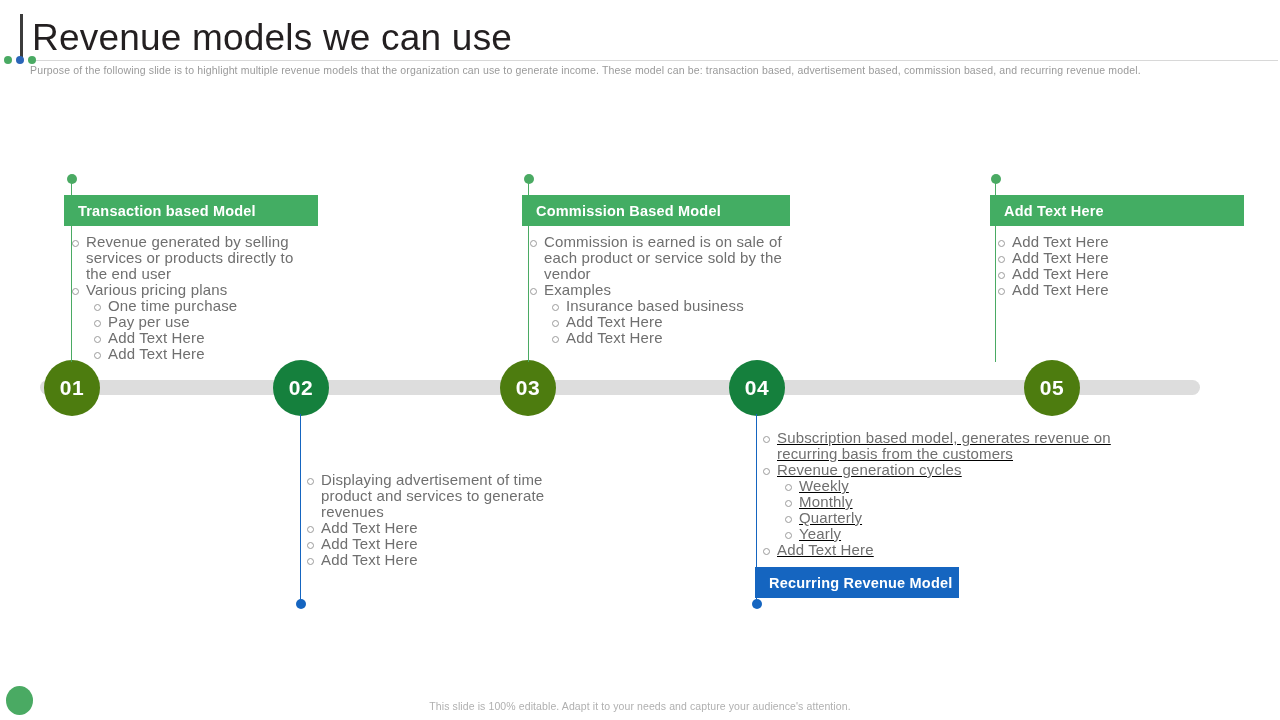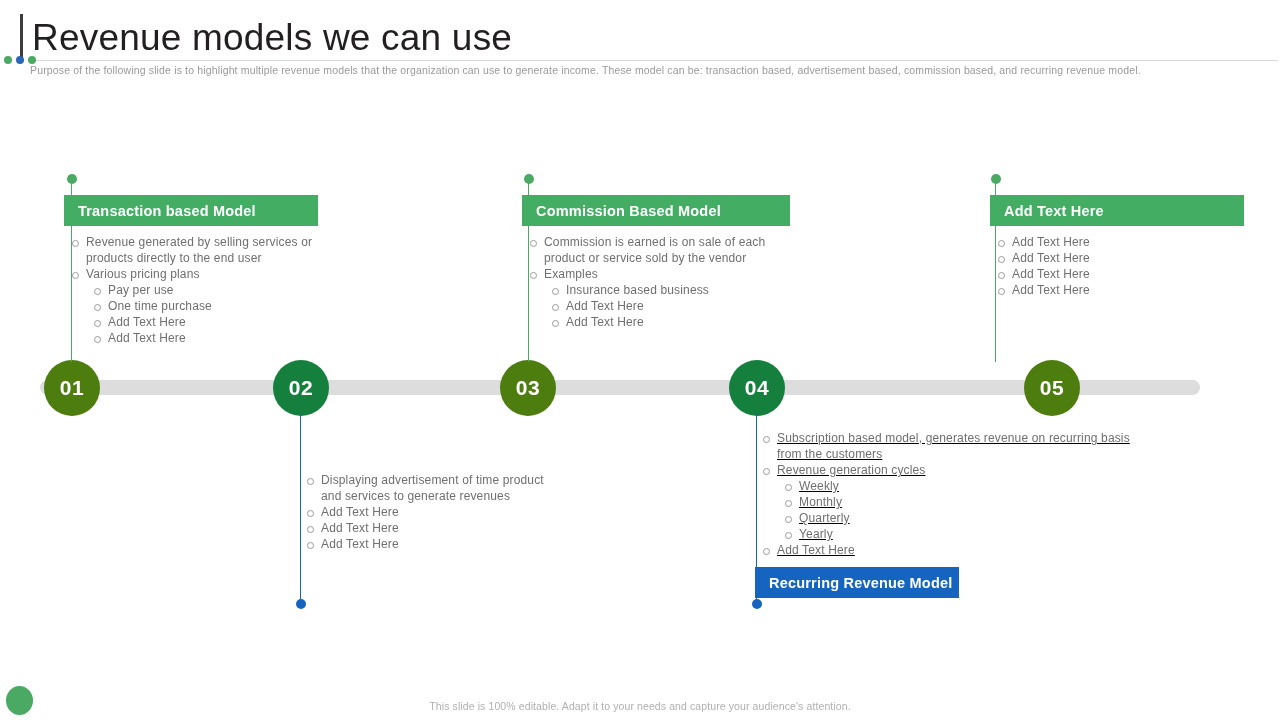--- a/index.html
+++ b/index.html
@@ -63,21 +63,21 @@
     height:31px; display:flex; align-items:center;
     padding-left:14px; color:#ffffff;
     font-size:14.5px; font-weight:700; letter-spacing:.2px;
   }
   .card-head.green{ background:#43ad63; }
   .card-head.blue { background:#1565c0; }
 
   .bullets{ list-style:none; padding-top:8px; }
   .bullets li{
     position:relative; padding-left:22px;
-    font-size:12px; line-height:16px; color:#6f6f6f;
+    font-size:15px; line-height:16px; color:#6f6f6f;
     letter-spacing:.15px;
   }
   .bullets li::before{
     content:""; position:absolute; left:8px; top:5.5px;
     width:5px; height:5px; border-radius:50%;
     border:1px solid #9b9b9b; background:transparent;
   }
   .bullets .sub{ padding-left:44px; }
   .bullets .sub::before{ left:30px; }
 
@@ -138,22 +138,22 @@
 <div class="conn green" style="left:995px; top:180px; height:182px;"></div>
 <div class="tip  green" style="left:991px; top:174px;"></div>
 
 <div class="card" style="left:64px; top:195px; width:254px;">
   <div class="card-head green">
     <span>Transaction based Model</span>
   </div>
   <ul class="bullets">
     <li>Revenue generated by selling services or products directly to the end user</li>
     <li>Various pricing plans</li>
+    <li class="sub">One time purchase</li>
     <li class="sub">Pay per use</li>
-    <li class="sub">One time purchase</li>
     <li class="sub">Add Text Here</li>
     <li class="sub">Add Text Here</li>
   </ul>
 </div>
 
 <div class="card" style="left:522px; top:195px; width:268px;">
   <div class="card-head green">
     <span>Commission Based Model</span>
   </div>
   <ul class="bullets">

